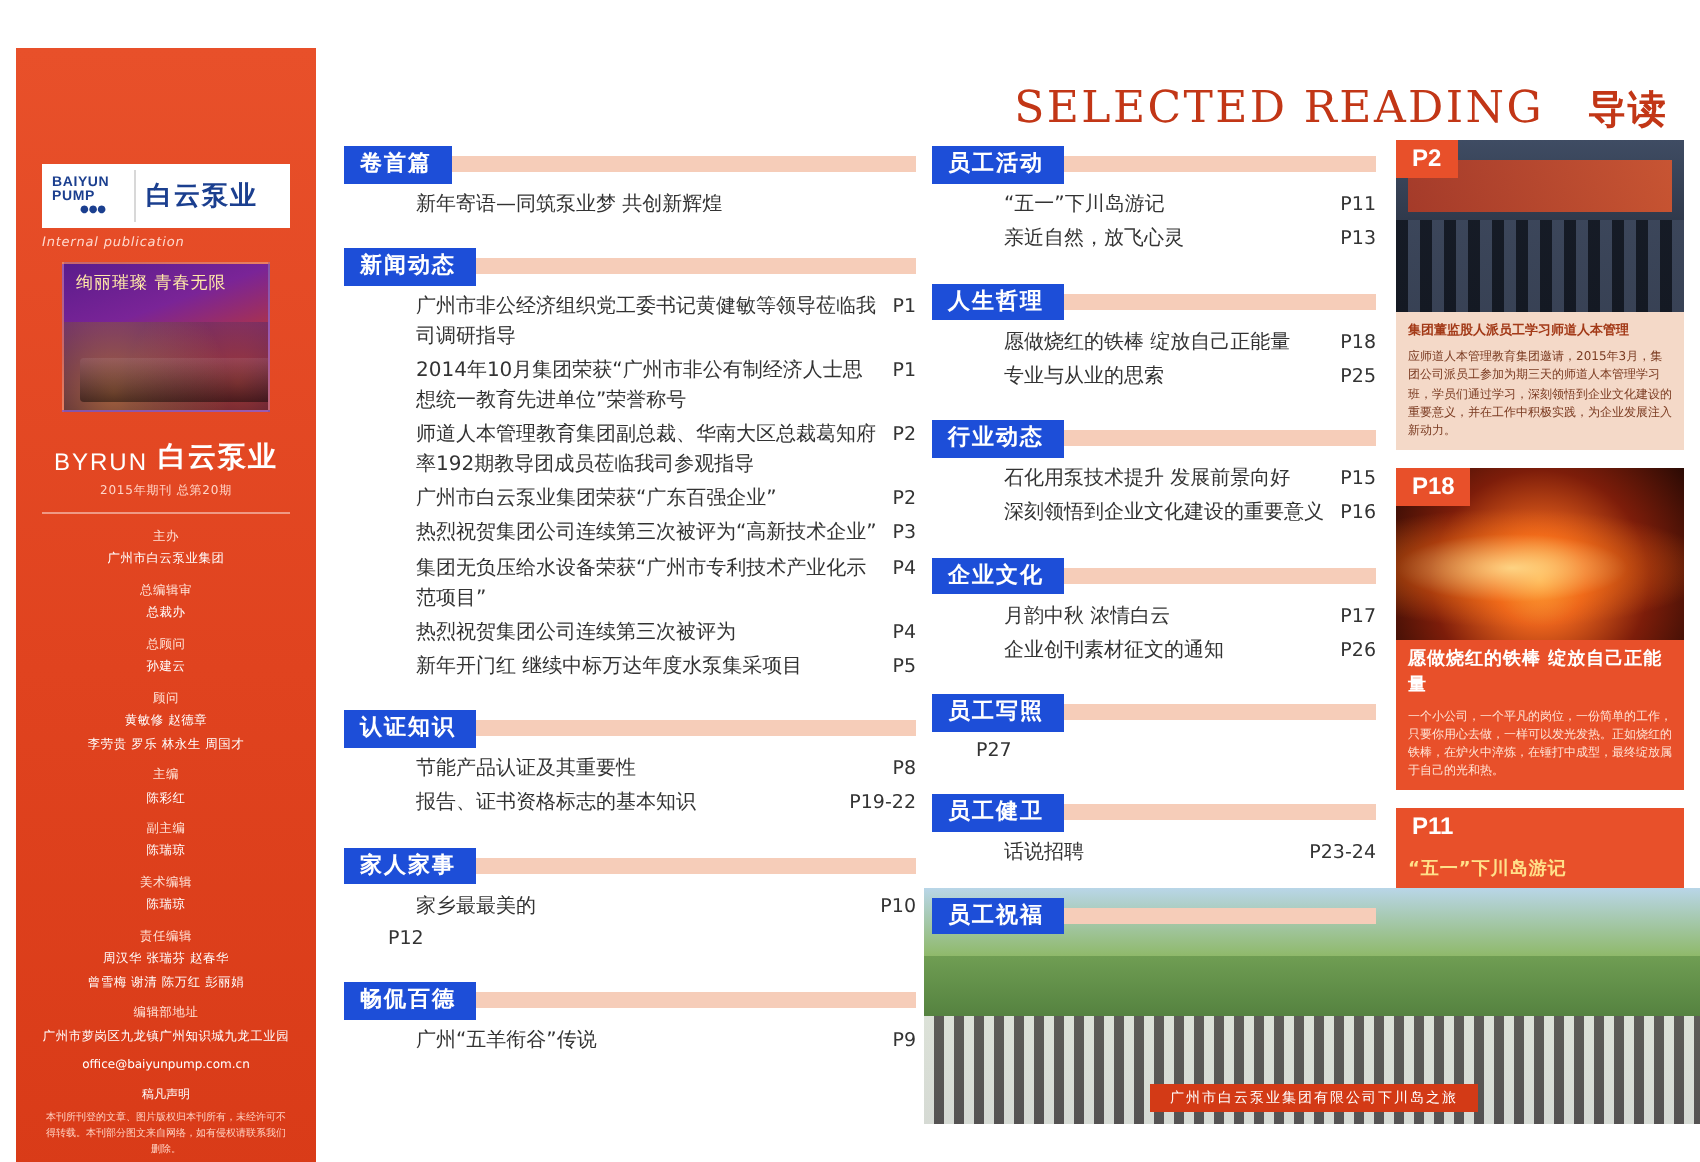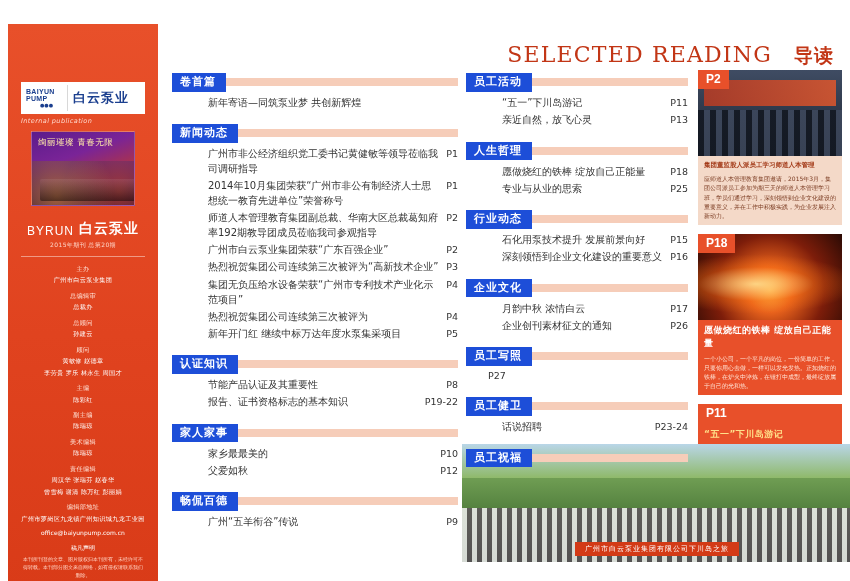--- a/index.html
+++ b/index.html
@@ -367,21 +367,20 @@
 
         <div class="sec">
           <div class="sec-bar"></div>
           <span class="sec-tab">家人家事</span>
         </div>
         <div class="item">
           <span class="t">家乡最最美的</span>
           <span class="p">P10</span>
         </div>
         <div class="item">
-          <span class="t">父爱如秋</span>
           <span class="p">P12</span>
         </div>
 
         <div class="sec">
           <div class="sec-bar"></div>
           <span class="sec-tab">畅侃百德</span>
         </div>
         <div class="item">
           <span class="t">广州“五羊衔谷”传说</span>
           <span class="p">P9</span>

